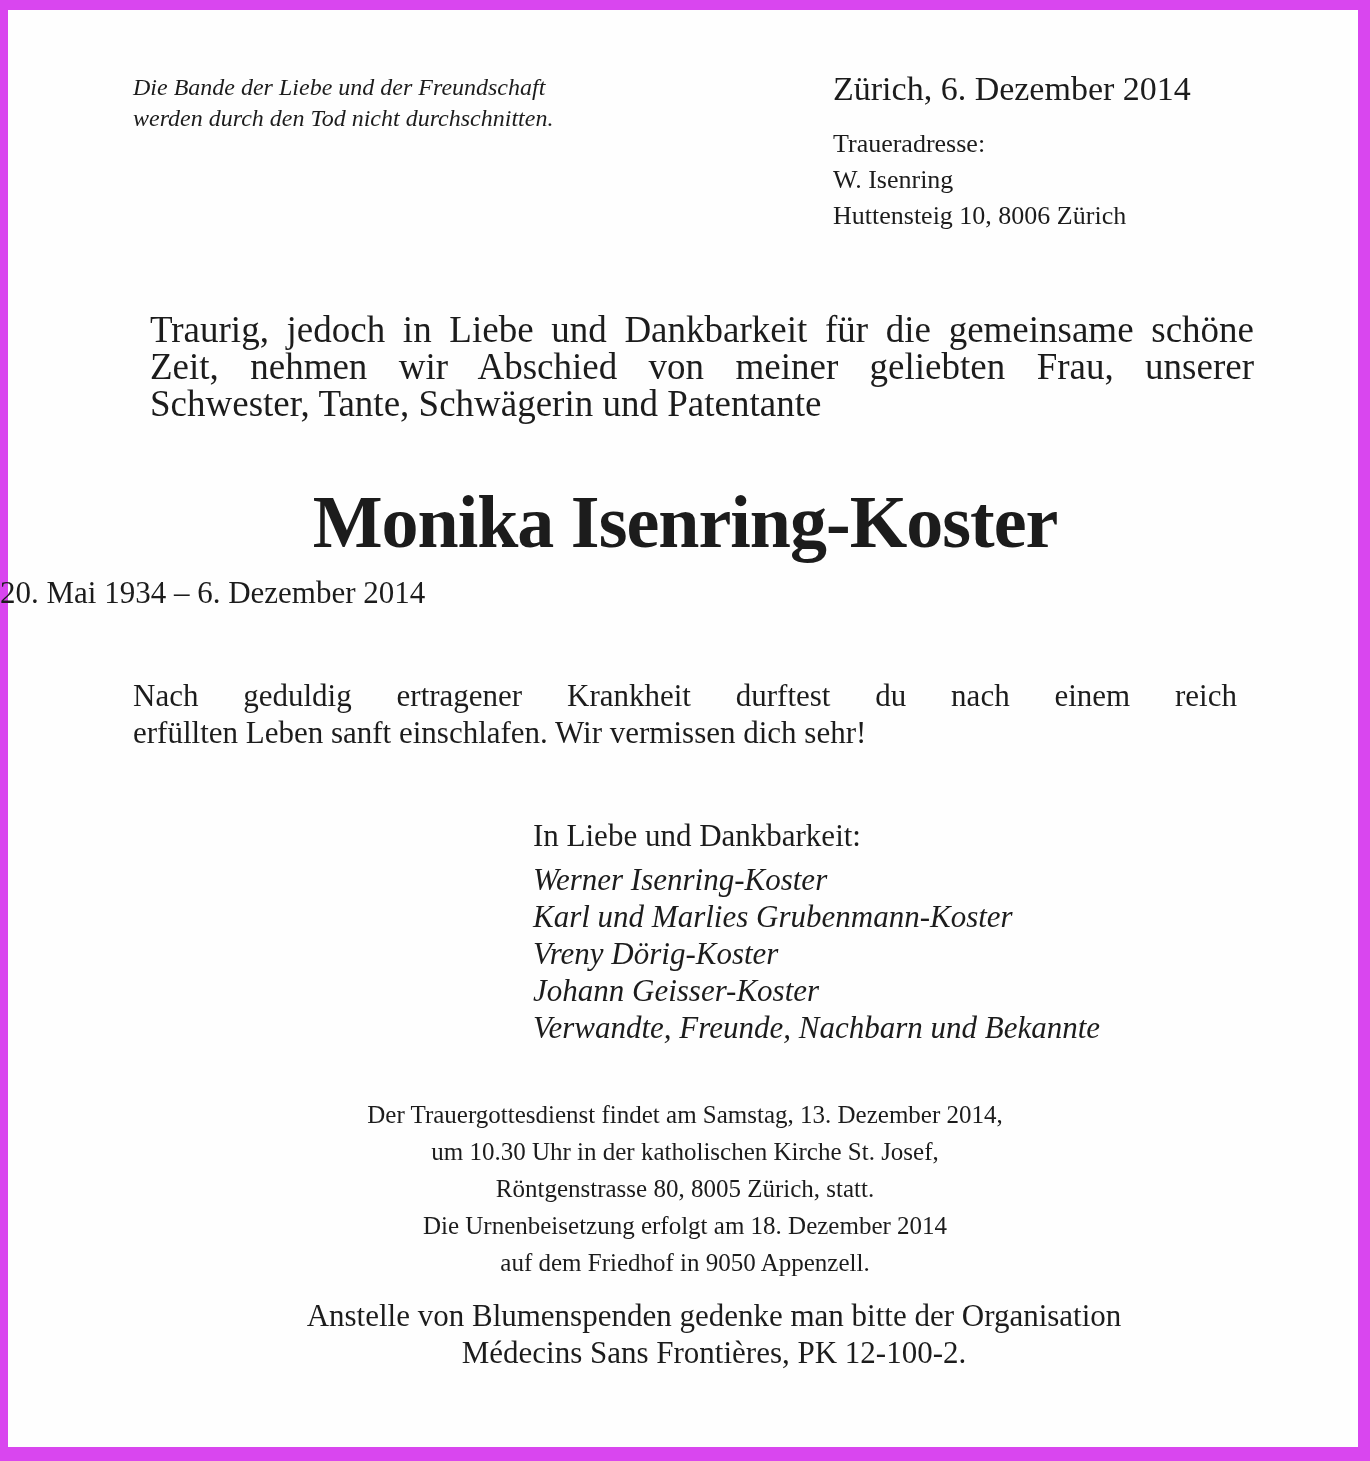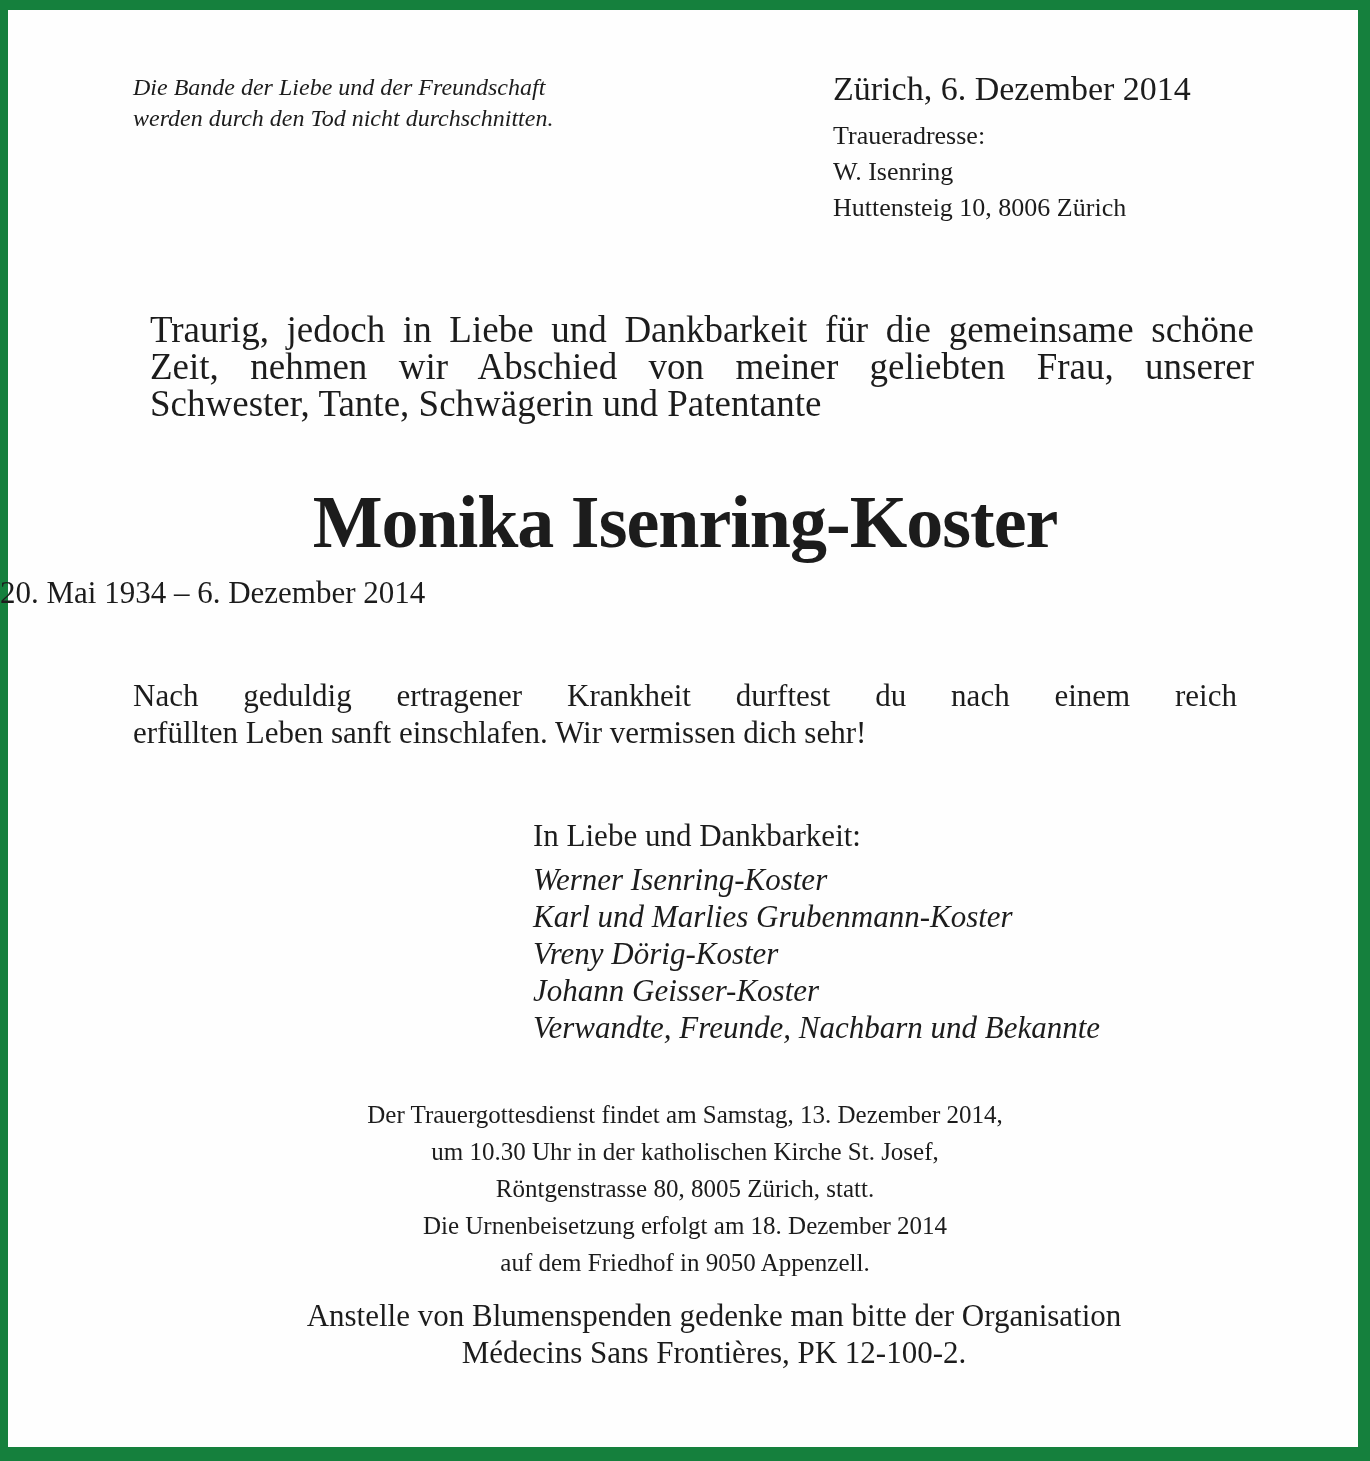--- a/index.html
+++ b/index.html
@@ -1,41 +1,41 @@
 <!DOCTYPE html>
 <html><head>
 <meta charset="utf-8">
 <style>
   html, body { margin: 0; padding: 0; }
   body { background: #8a8a8a; }
   .page {
     position: relative;
     width: 1370px;
     height: 1461px;
-    background: #15803d;
+    background: #d946ef;
     font-family: "Liberation Serif", "DejaVu Serif", serif;
     color: #1c1c1c;
     overflow: hidden;
   }
   .sheet {
     position: absolute;
     left: 8px; top: 10px; right: 12px; bottom: 14px;
     background: #fefefe;
   }
   .block { position: absolute; }
 
   .epigraph {
     left: 133px; top: 72px;
     font-style: italic;
     font-size: 24px;
     line-height: 31px;
   }
 
   .header-right { left: 833px; top: 68px; }
-  .dateline { font-size: 34px; line-height: 42px; margin-bottom: 8px; }
+  .dateline { font-size: 34px; line-height: 42px; margin-bottom: 16px; }
   .addr-line { font-size: 26px; line-height: 36px; }
 
   .intro {
     left: 150px; top: 311px; width: 1104px;
     font-size: 37px; line-height: 37px;
   }
   .jline { text-align: justify; text-align-last: justify; }
   .lline { text-align: left; }
 
   .name {

